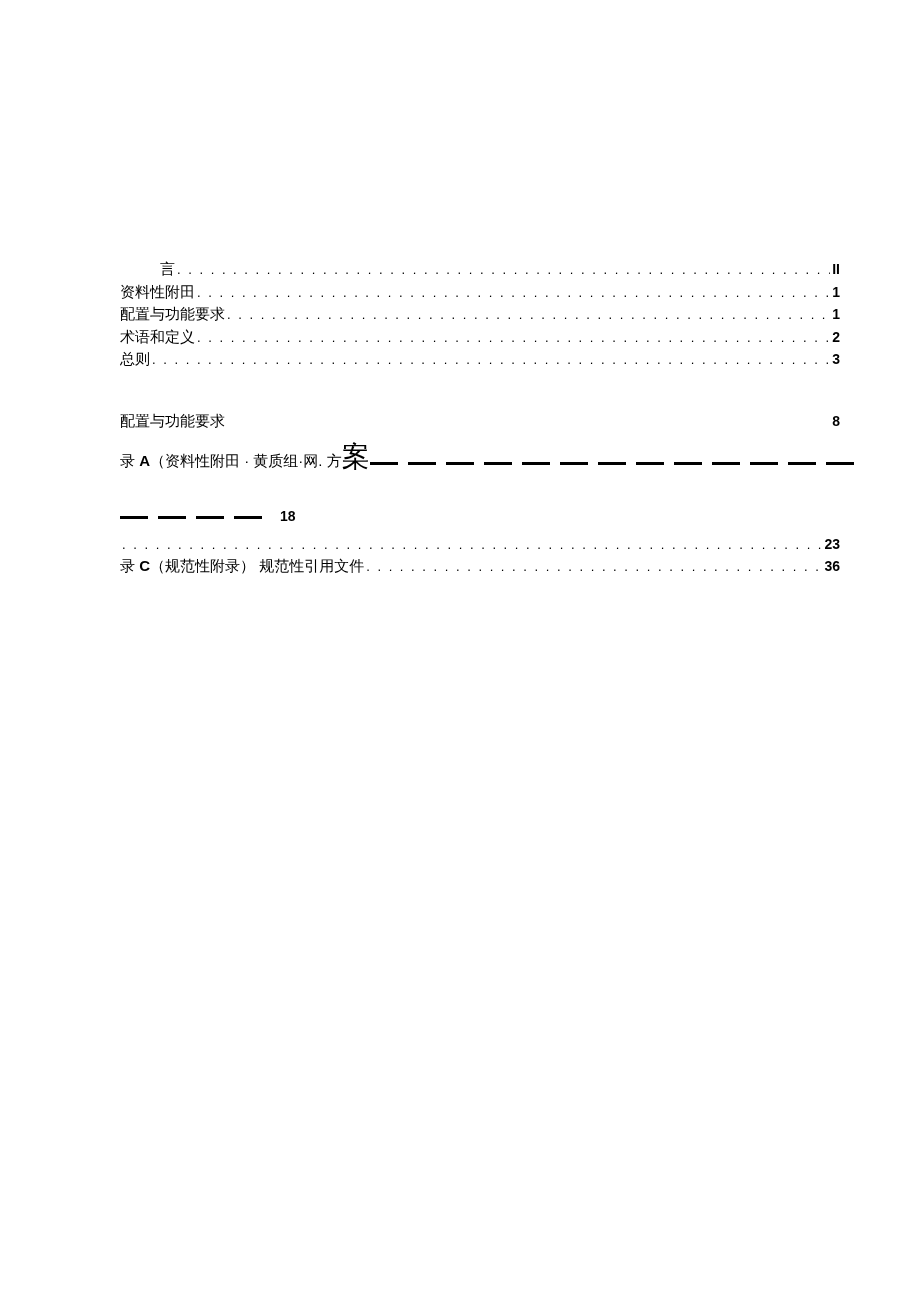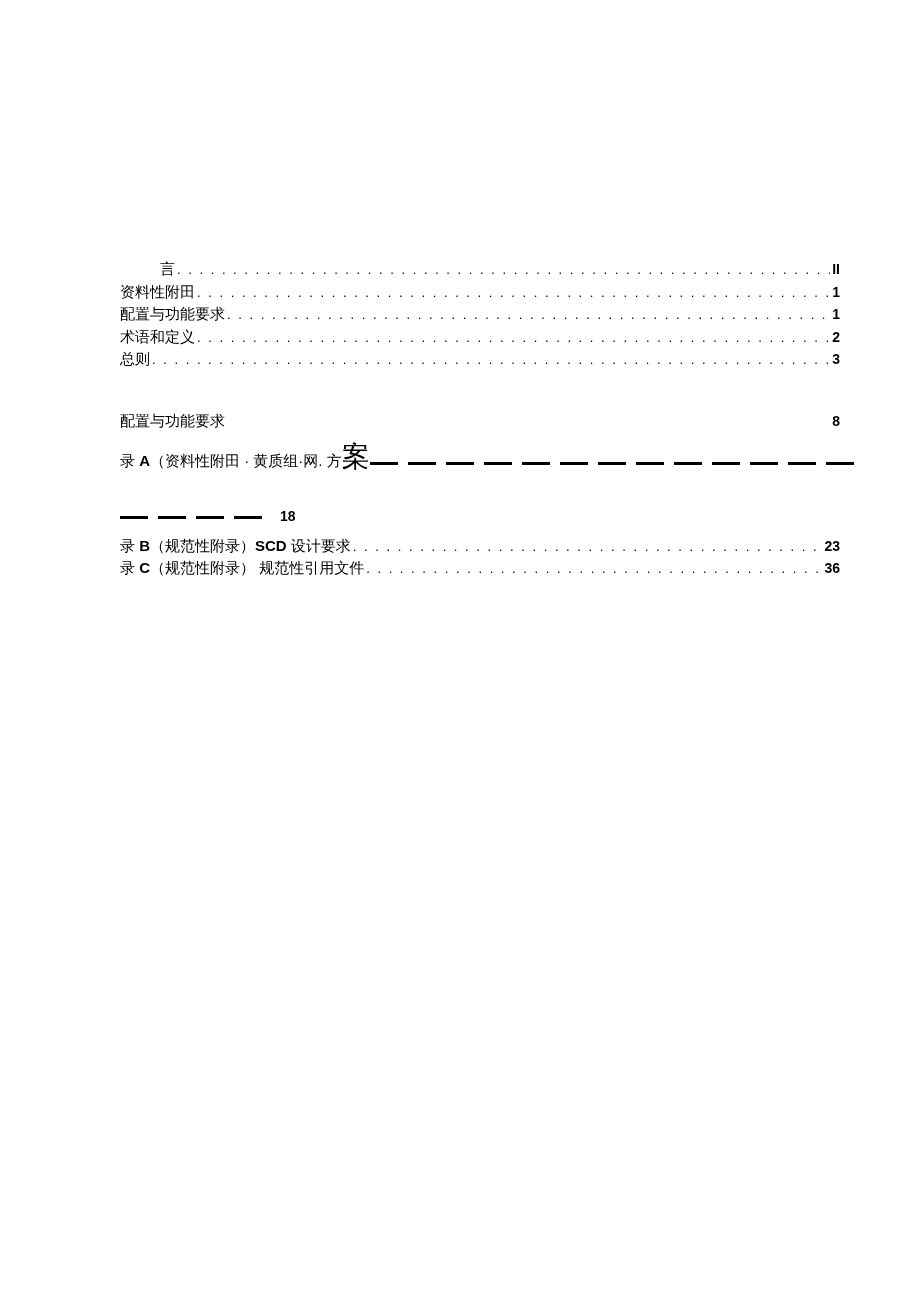--- a/index.html
+++ b/index.html
@@ -145,21 +145,20 @@
   <div class="appendix-a">
     <span class="label-text"><span>录 </span><span class="bold-letter">A</span><span>（资料性附田 · 黄质组·网. 方</span></span><span class="big-char">案</span><span class="dash-run"><span class="dash"></span><span class="dash"></span><span class="dash"></span><span class="dash"></span><span class="dash"></span><span class="dash"></span><span class="dash"></span><span class="dash"></span><span class="dash"></span><span class="dash"></span><span class="dash"></span><span class="dash"></span><span class="dash"></span></span>
   </div>
 
   <div class="dash-line2">
     <span class="dash-run"><span class="dash"></span><span class="dash"></span><span class="dash"></span><span class="dash"></span></span>
     <span class="num">18</span>
   </div>
 
   <div class="toc-row">
-    <span class="toc-label"><span>录 </span><span class="bold-letter">B</span><span>（规范性附录）</span><span class="bold-letter">SCD</span><span> 设计要求</span></span>
     <span class="toc-dots"></span>
     <span class="toc-page">23</span>
   </div>
 
   <div class="toc-row">
     <span class="toc-label"><span>录 </span><span class="bold-letter">C</span><span>（规范性附录）</span><span> 规范性引用文件</span></span>
     <span class="toc-dots"></span>
     <span class="toc-page">36</span>
   </div>
 

